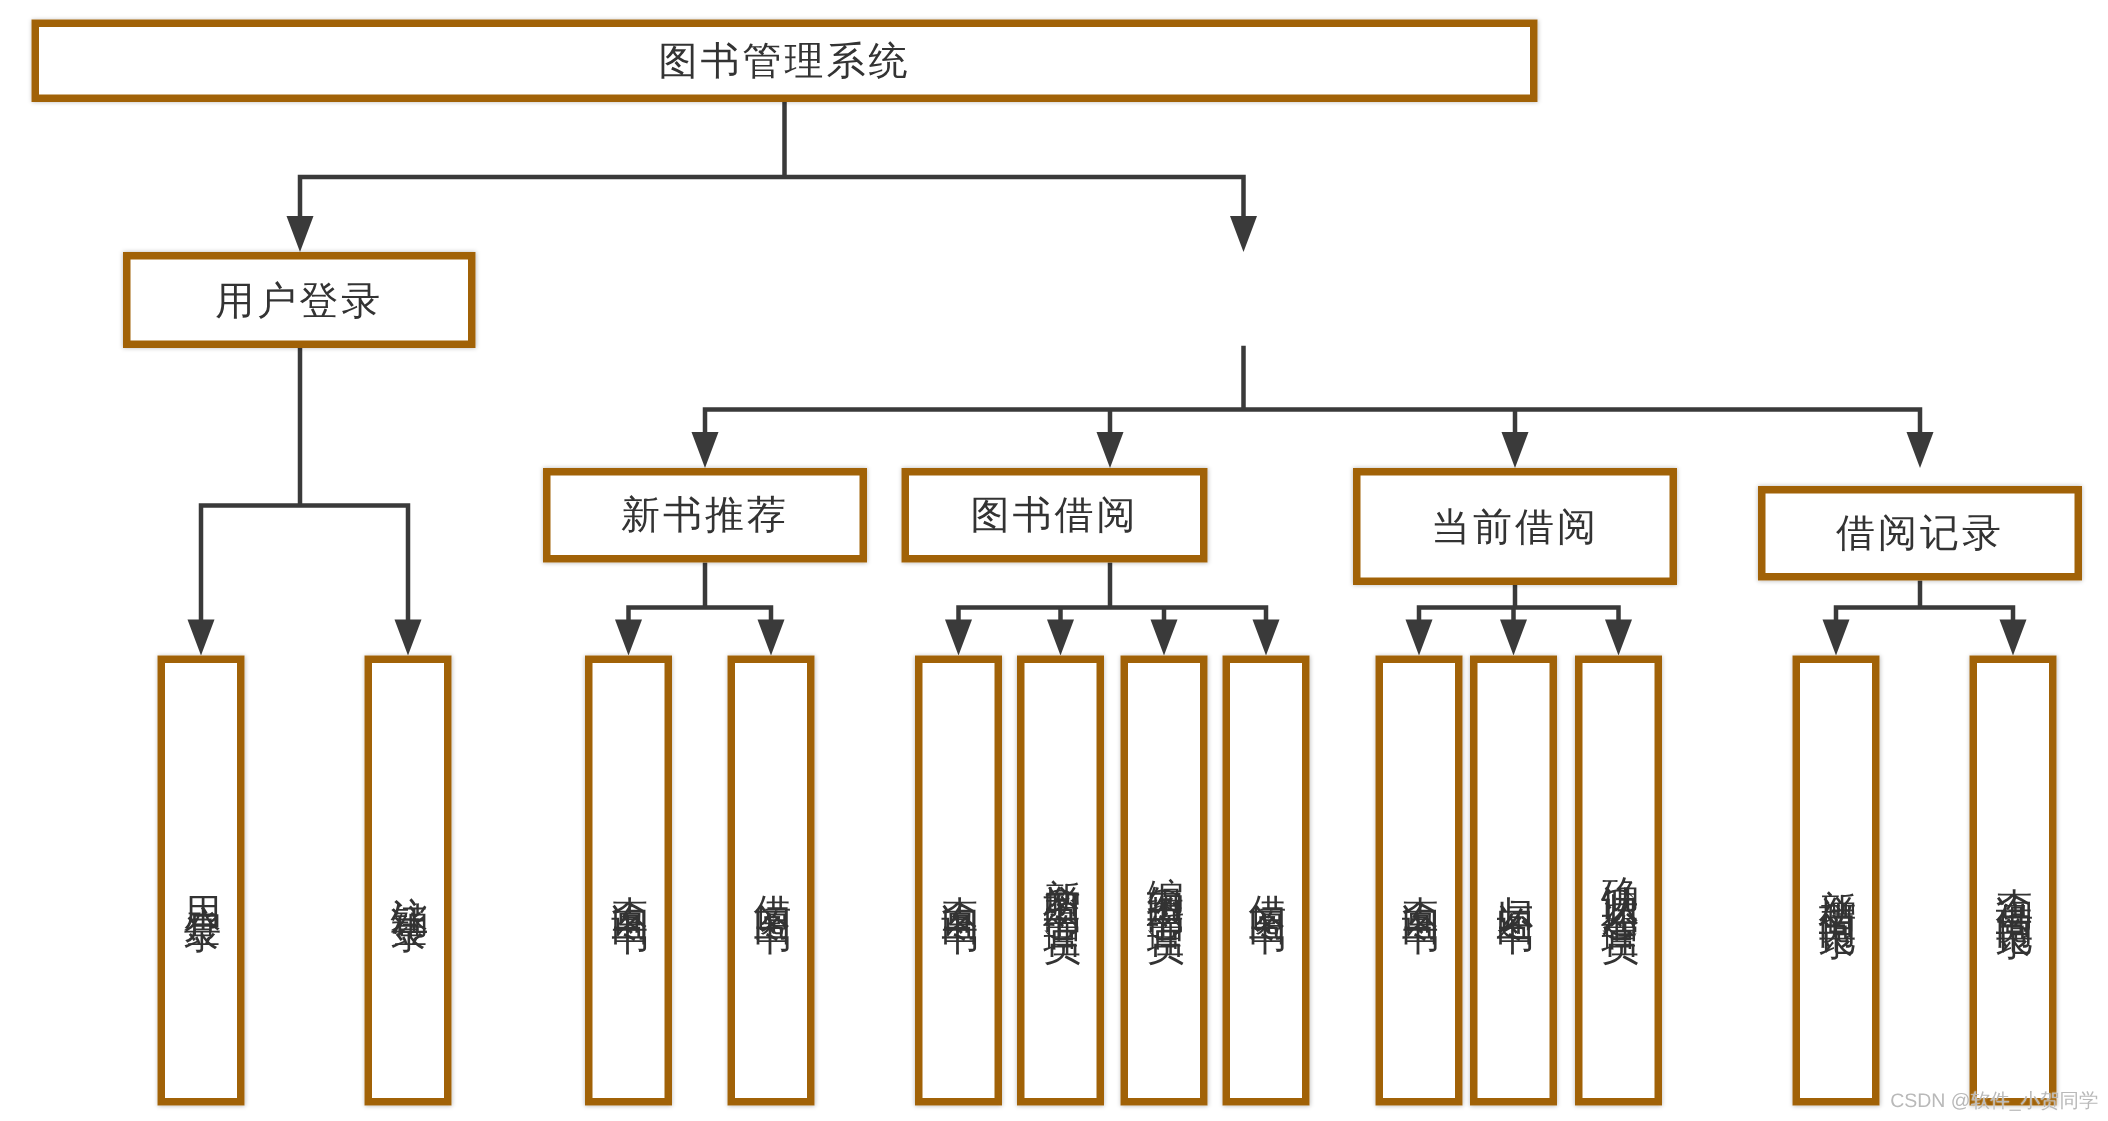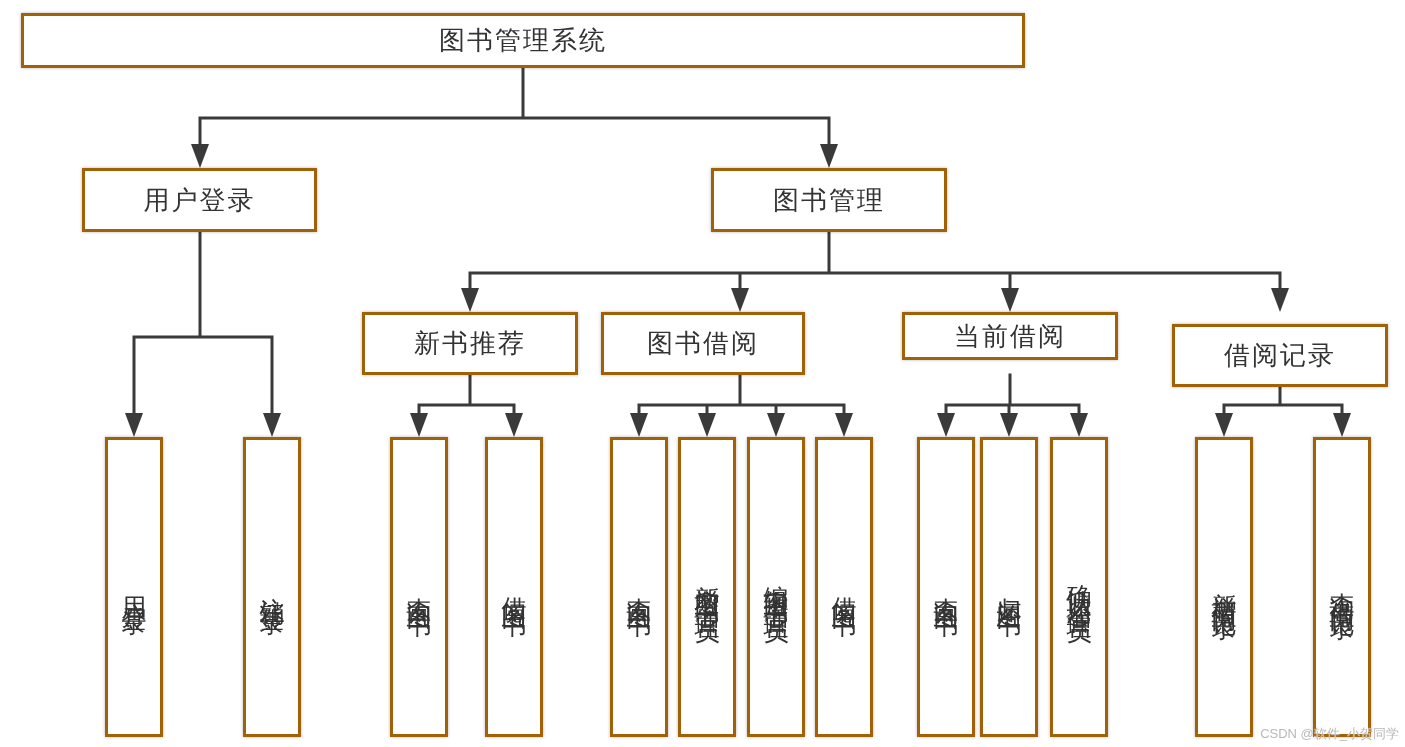--- a/index.html
+++ b/index.html
@@ -28,21 +28,21 @@
     stroke-linecap: square;
   }
   svg.edges polygon {
     fill: #3a3a3a;
     stroke: none;
   }
   .box {
     position: absolute;
     box-sizing: border-box;
     background: #ffffff;
-    border: 3px solid #a16207;
+    border: 5px solid #a16207;
     box-shadow: 0 0 3px rgba(0,0,0,0.28);
     display: flex;
     align-items: center;
     justify-content: center;
     z-index: 2;
     color: #333333;
   }
   .hbox span {
     font-size: 26px;
     letter-spacing: 2px;
@@ -114,31 +114,28 @@
     <polygon points="1333,413 1351,413 1342,437"></polygon>
   </svg>
 
   <div class="box hbox" style="left:21px; top:13px; width:1004px; height:55px;">
     <span>图书管理系统</span>
   </div>
 
   <div class="box hbox" style="left:82px; top:168px; width:235px; height:64px;">
     <span>用户登录</span>
   </div>
-  <div class="box hbox" style="left:711px; top:168px; width:236px; height:64px;">
-    <span>图书管理</span>
-  </div>
 
   <div class="box hbox" style="left:362px; top:312px; width:216px; height:63px;">
     <span>新书推荐</span>
   </div>
   <div class="box hbox" style="left:601px; top:312px; width:204px; height:63px;">
     <span>图书借阅</span>
   </div>
-  <div class="box hbox" style="left:902px; top:312px; width:216px; height:48px;">
+  <div class="box hbox" style="left:902px; top:312px; width:216px; height:78px;">
     <span>当前借阅</span>
   </div>
   <div class="box hbox" style="left:1172px; top:324px; width:216px; height:63px;">
     <span>借阅记录</span>
   </div>
 
   <div class="box vbox" style="left:105px;">
     <span>用户登录</span>
   </div>
   <div class="box vbox" style="left:243px;">

